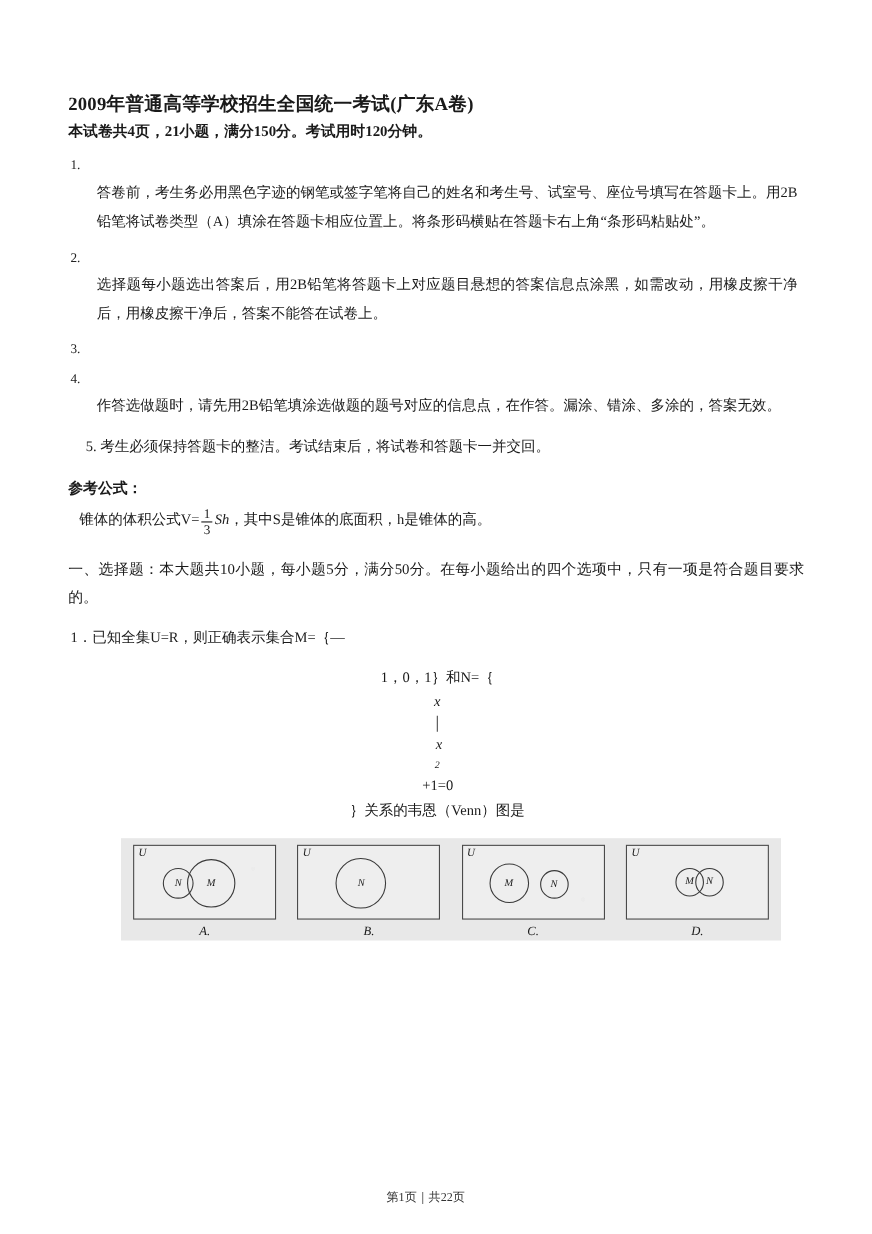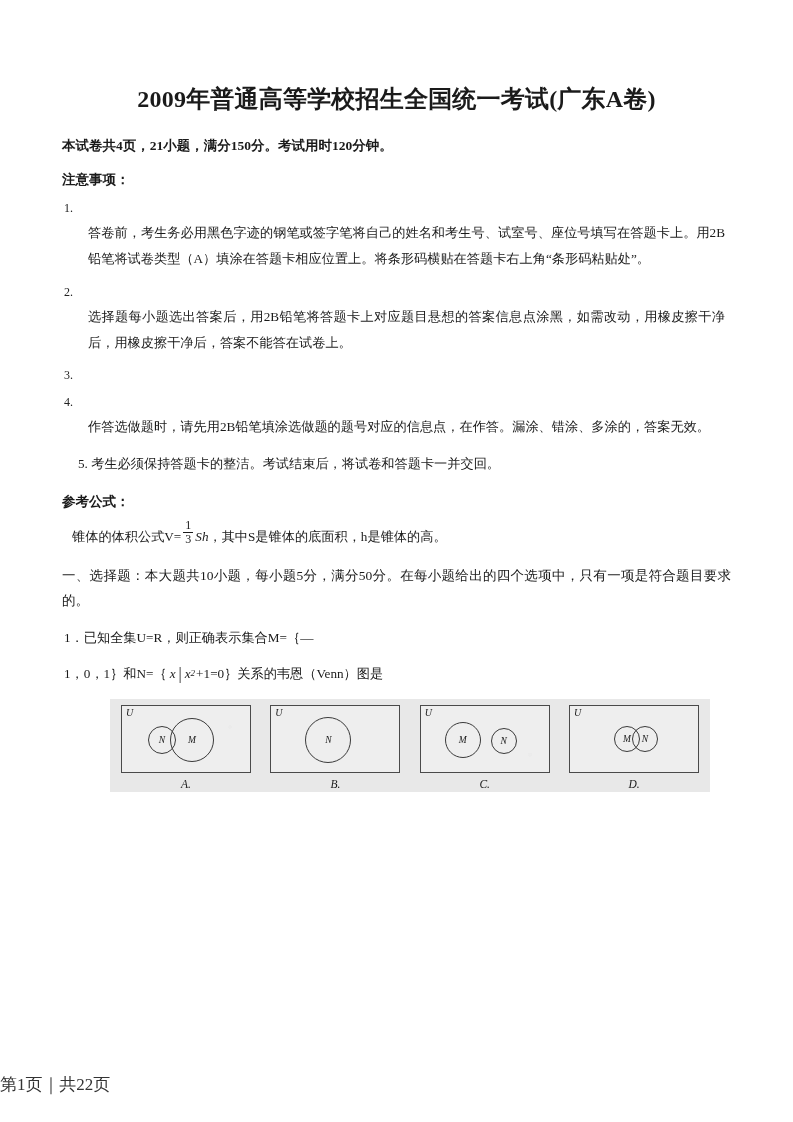--- a/index.html
+++ b/index.html
@@ -16,37 +16,37 @@
     overflow: hidden;
   }
   .page {
     width: 793px;
     height: 1122px;
     box-sizing: border-box;
     padding: 78px 62px 0 62px;
     position: relative;
   }
   .title-main {
-    text-align: center;
-    font-size: 24px;
+    text-align: left;
+    font-size: 17px;
     font-weight: bold;
     letter-spacing: 0.2px;
     margin: 6px 0 0 0;
     line-height: 1.3;
   }
   .title-sub {
     text-align: center;
     font-size: 18px;
     font-weight: bold;
     margin: 13px 0 0 0;
   }
   .bold-line {
     font-weight: bold;
     font-size: 13.5px;
-    margin-top: 20px;
+    margin-top: 3px;
     line-height: 1.6;
   }
   .notice-head {
     font-weight: bold;
     font-size: 13.5px;
     margin-top: 14px;
   }
   .num-line {
     font-size: 12px;
     margin-top: 12px;
@@ -70,21 +70,21 @@
   .formula-head {
     font-weight: bold;
     font-size: 13.5px;
     margin-top: 16px;
   }
   .formula-line {
     font-size: 13.2px;
     margin-top: 9px;
     margin-left: 10px;
     display: flex;
-    align-items: flex-end;
+    align-items: flex-start;
     line-height: 1.5;
   }
   .frac {
     display: inline-flex;
     flex-direction: column;
     align-items: center;
     vertical-align: middle;
     margin: 0 2px;
     font-size: 12px;
     line-height: 1.05;
@@ -107,20 +107,21 @@
     line-height: 1.7;
   }
   .q-line2 {
     font-size: 13.2px;
     margin-top: 13px;
     margin-left: 2px;
     line-height: 1.7;
     display: flex;
     align-items: center;
     flex-wrap: wrap;
+    flex-direction: column;
   }
   .mathvar { font-style: italic; font-family: "Liberation Serif", serif; }
   .sup { font-size: 9px; vertical-align: super; font-style: italic; }
   .figure-wrap {
     margin-top: 14px;
     margin-left: 48px;
     width: 600px;
     background: #e8e8e6;
     padding: 6px 0 2px 0;
     position: relative;
@@ -165,40 +166,40 @@
   .opt-label {
     font-size: 11.5px;
     margin-top: 5px;
     font-style: italic;
   }
   .footer {
     position: absolute;
     bottom: 26px;
     left: 0;
     width: 774px;
-    font-size: 17px;
+    text-align: center;
+    font-size: 11px;
     color: #333;
   }
   .noise {
     position:absolute; inset:0; pointer-events:none;
     background:
       radial-gradient(circle at 20% 30%, rgba(0,0,0,0.012) 0 2px, transparent 2px),
       radial-gradient(circle at 70% 60%, rgba(0,0,0,0.012) 0 2px, transparent 2px);
   }
 </style>
 </head>
 <body>
 
 <div class="page">
 
   <h1 class="title-main">2009年普通高等学校招生全国统一考试(广东A卷)</h1>
 
   <div class="bold-line">本试卷共4页，21小题，满分150分。考试用时120分钟。</div>
 
-  <div class="notice-head">注意事项：</div>
 
   <div class="num-line">1.</div>
   <div class="para">答卷前，考生务必用黑色字迹的钢笔或签字笔将自己的姓名和考生号、试室号、座位号填写在答题卡上。用2B铅笔将试卷类型（A）填涂在答题卡相应位置上。将条形码横贴在答题卡右上角“条形码粘贴处”。</div>
 
   <div class="num-line">2.</div>
   <div class="para">选择题每小题选出答案后，用2B铅笔将答题卡上对应题目悬想的答案信息点涂黑，如需改动，用橡皮擦干净后，用橡皮擦干净后，答案不能答在试卷上。</div>
 
   <div class="num-line">3.</div>
 
   <div class="num-line">4.</div>

